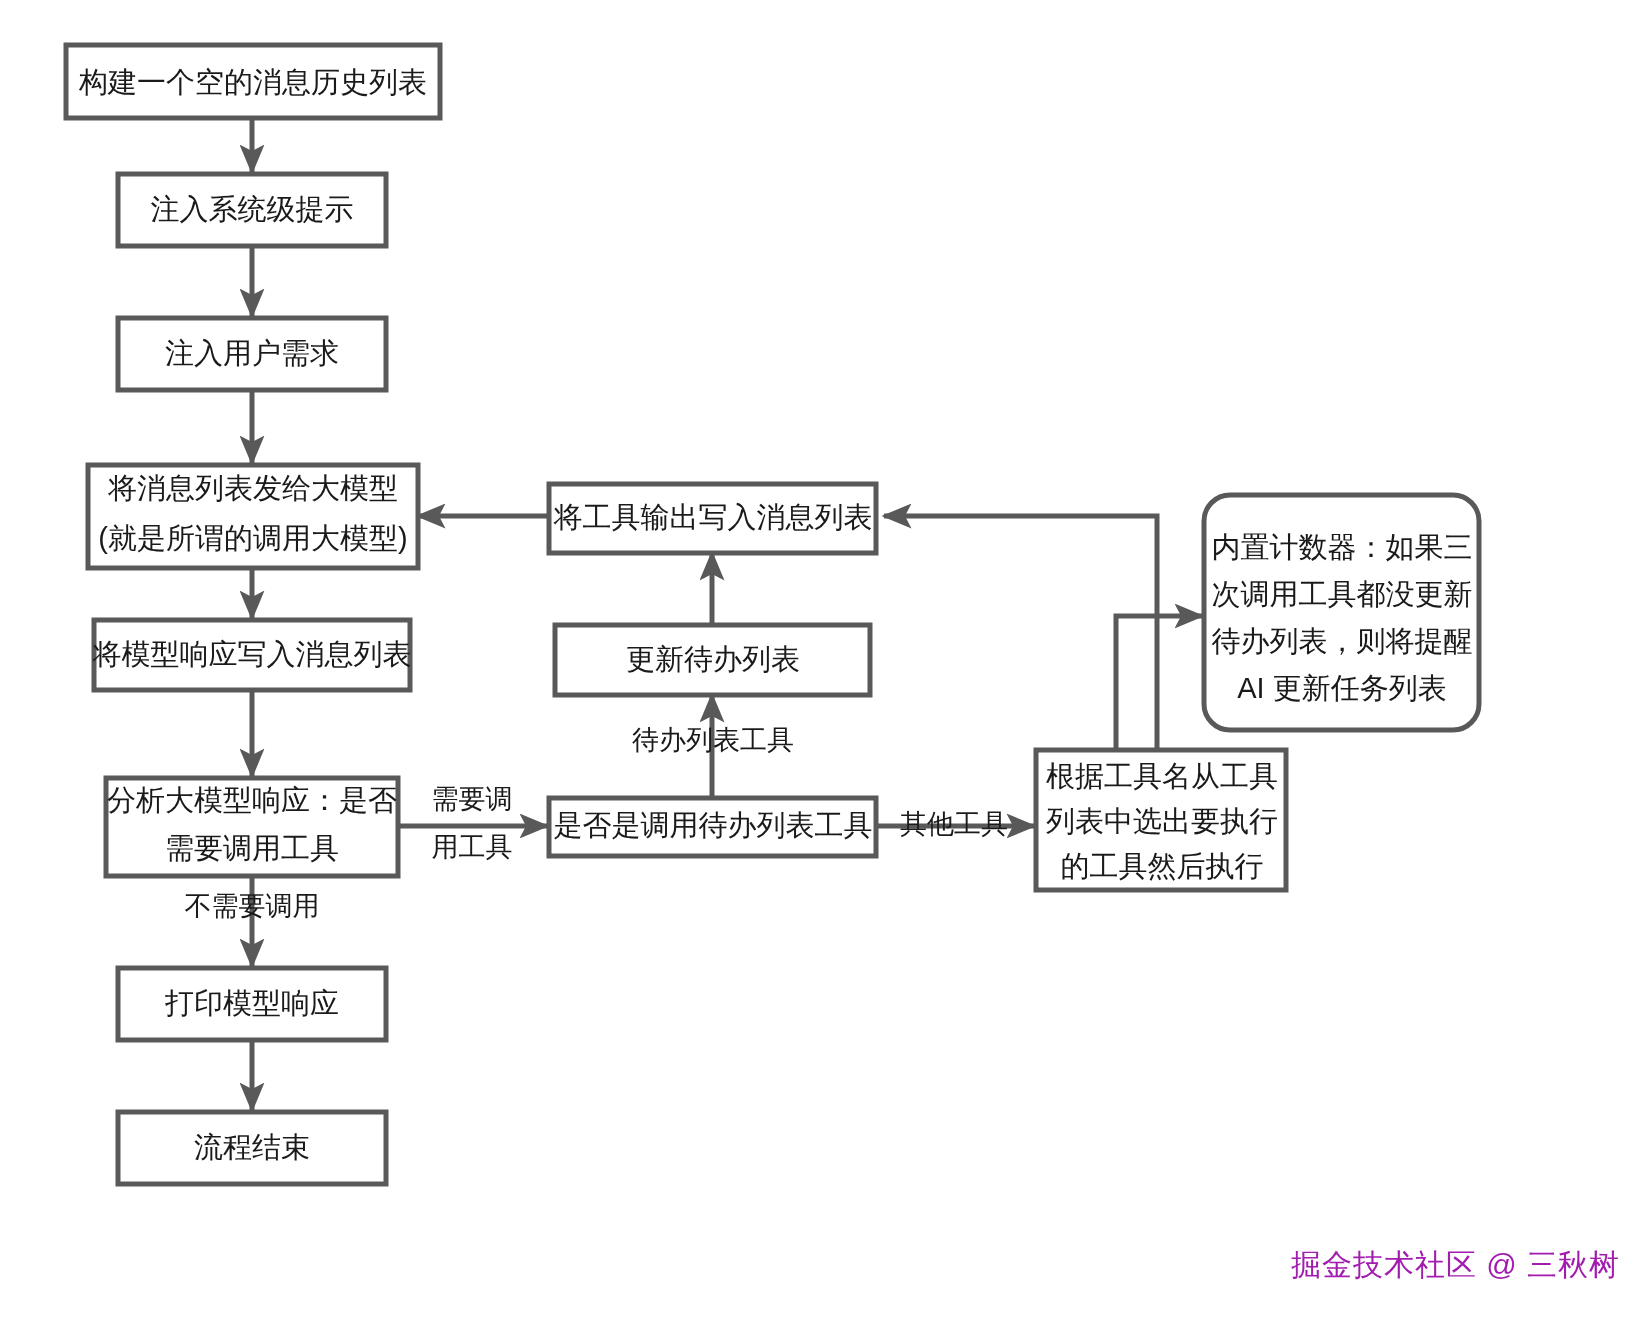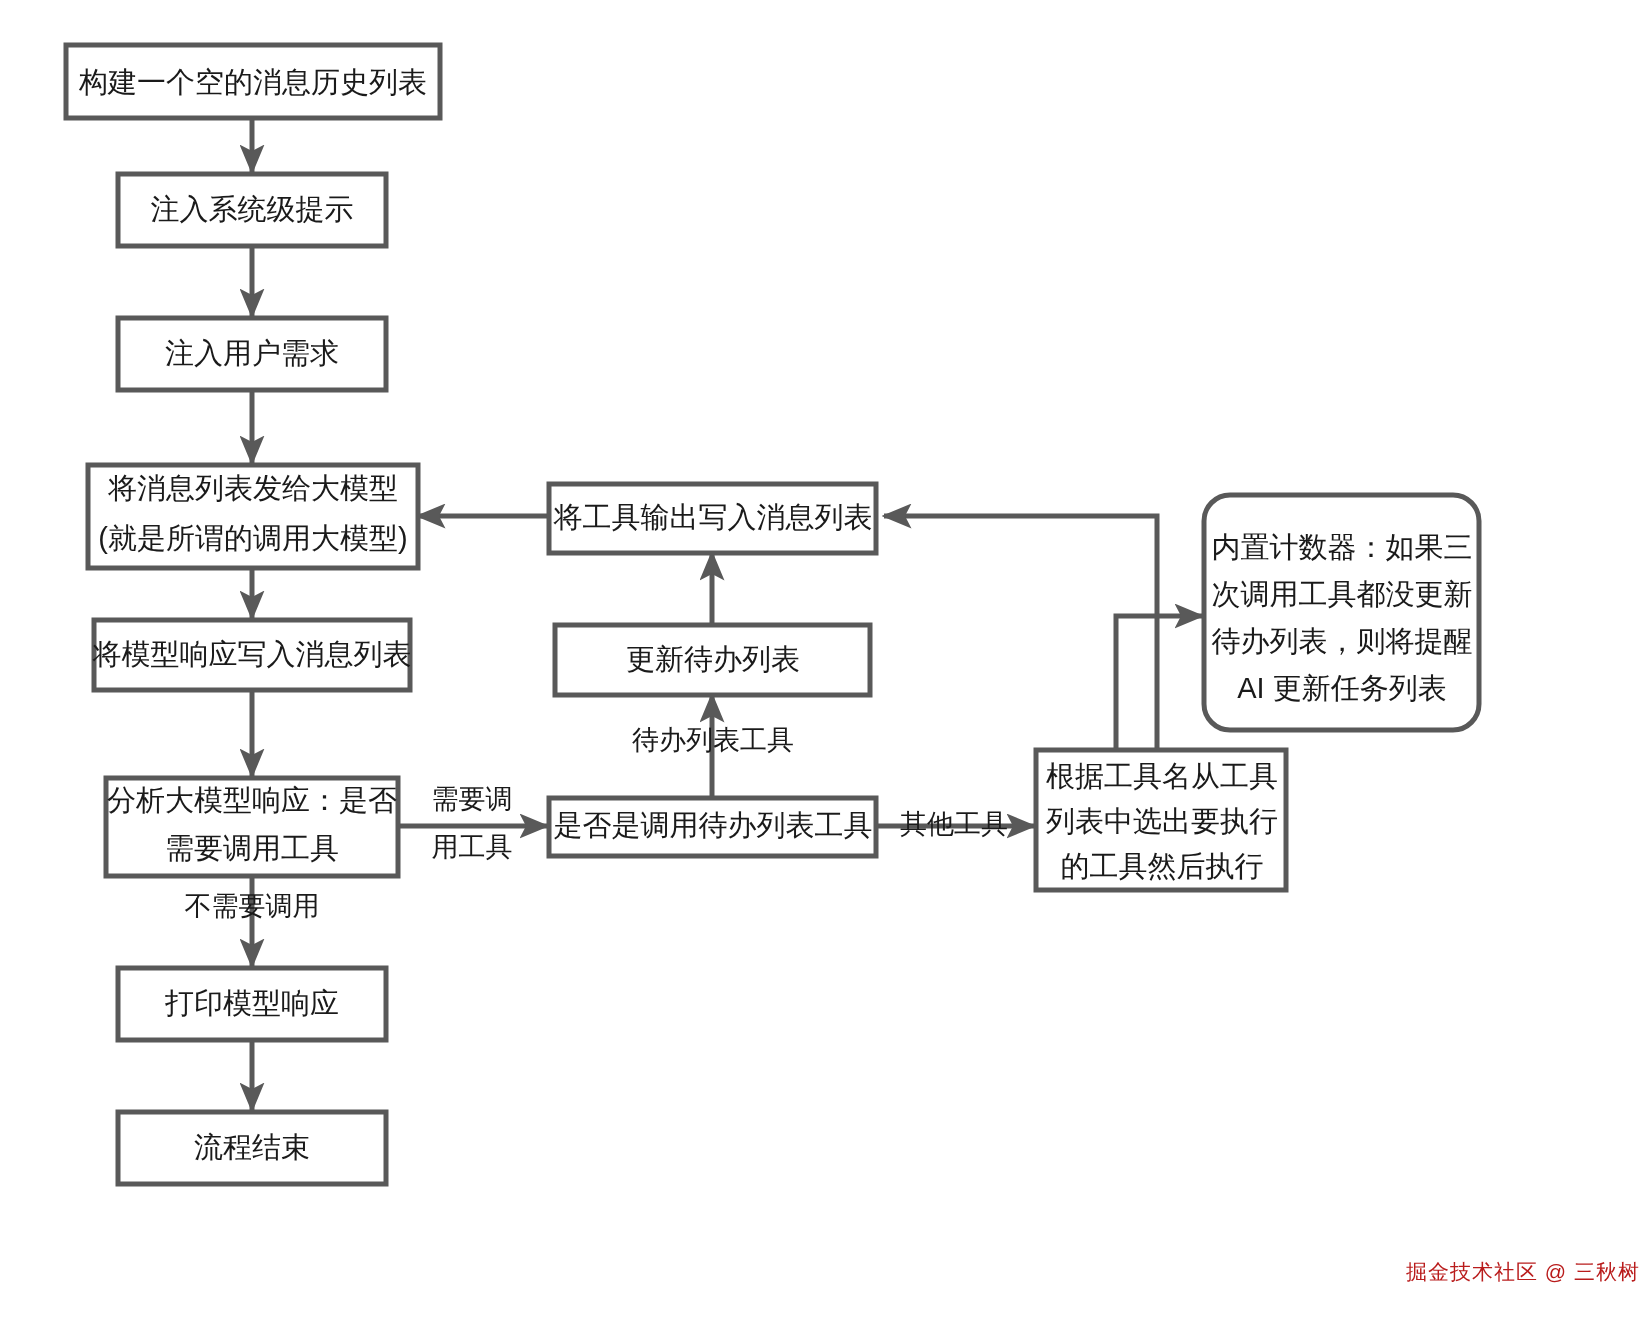--- a/index.html
+++ b/index.html
@@ -52,25 +52,25 @@
   }
   .edge-label {
     fill: #1a1a1a;
     font-family: "Liberation Sans", "DejaVu Sans", sans-serif;
     font-size: 27px;
     text-anchor: middle;
     dominant-baseline: middle;
   }
   .watermark {
     position: absolute;
-    right: 16px;
+    right: 36px;
     bottom: 32px;
     font-family: "Liberation Sans", "DejaVu Sans", sans-serif;
-    font-size: 21px;
-    color: #b91c1c;
+    font-size: 30px;
+    color: #a21caf;
     letter-spacing: 1px;
     white-space: nowrap;
     user-select: none;
   }
 </style>
 </head>
 <body>
 
 <div id="diagram-root">
 

